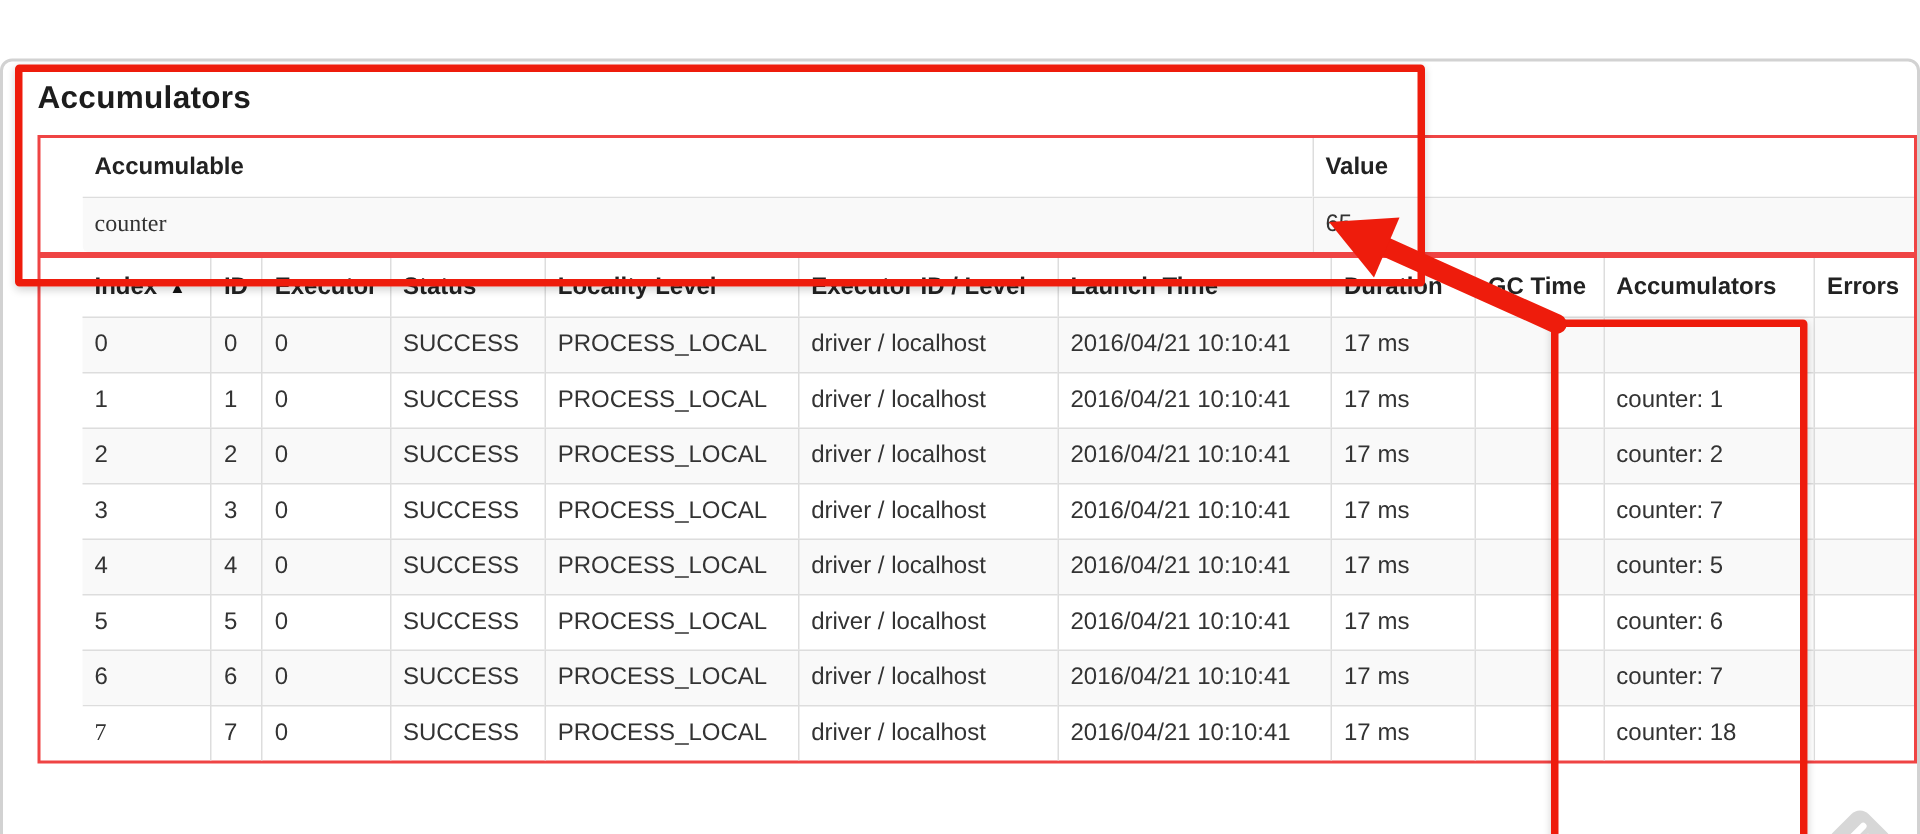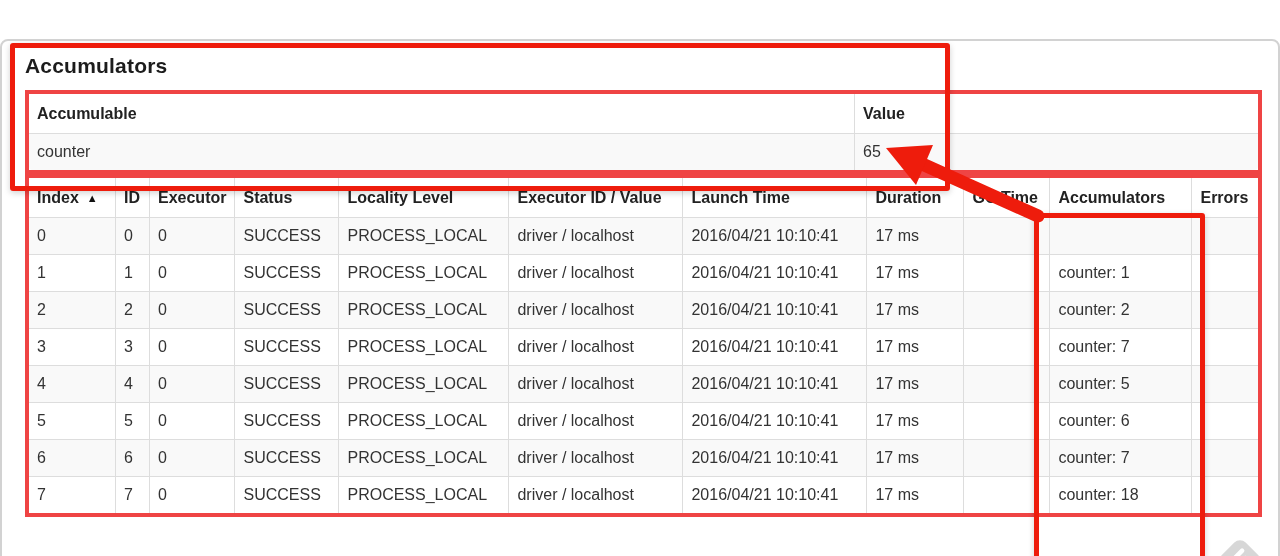--- a/index.html
+++ b/index.html
@@ -8,32 +8,32 @@
     background:#fff; border:2px solid #d2d2d2; border-radius:8px; overflow:hidden;
     font-family:"Liberation Sans","DejaVu Sans",sans-serif; color:#333;margin-top:39px;
   }
   .content { padding-left:23px; }
   .section-heading { font-size:21px; font-weight:bold; color:#1c1c1c; margin:0; letter-spacing:0.2px; }
   .h-acc   { padding-top:13px; margin-bottom:12px; }
   .h-tasks { margin-top:24px; margin-bottom:13px; }
 
   table.ui-table {
     border-collapse:separate; border-spacing:0; table-layout:fixed;
-    border:4px solid #ef4444; border-radius:0;
-    font-size:16px; color:#333;
+    border:2px solid #ef4444; border-radius:0;
+    font-size:16px; color:#333;padding-left:28px;
   }
   .ui-table th, .ui-table td {
     padding:8px; line-height:20px; text-align:left; vertical-align:top;
     white-space:nowrap; overflow:hidden;
   }
   .ui-table th { font-weight:bold; padding-top:10px; padding-bottom:9px; color:#222; }
   .ui-table th + th, .ui-table td + td { border-left:1px solid #ddd; }
   .ui-table tbody td { border-top:1px solid #ddd; }
   .ui-table tbody tr:nth-child(odd) { background:#f9f9f9; }
-  .ui-table tbody tr:last-child td:first-child { border-bottom-left-radius:4px; }
+  .ui-table tbody tr:last-child td:first-child { border-bottom-left-radius:4px;font-family:Liberation Serif, serif; }
   .ui-table tbody tr:last-child td:last-child  { border-bottom-right-radius:4px; }
 
   .sort-icon { font-size:11px; margin-left:8px; color:#111; vertical-align:1px; }
 
   
   .anno-box {
     position:absolute; border:5px solid var(--anno,#ee1c0c); border-radius:3px;
     pointer-events:none; z-index:10;
   }
   #anno-box-top    { left:8px;    top:2px;   width:930px; height:138px; box-shadow:0 2px 6px rgba(0,0,0,0.18); }
@@ -84,21 +84,21 @@
           <col style="width:142px">
           <col style="width:67px">
       </colgroup>
       <thead>
         <tr>
           <th><span>Index</span><span class="sort-icon">▲</span></th>
           <th>ID</th>
           <th>Executor</th>
           <th>Status</th>
           <th>Locality Level</th>
-          <th>Executor ID / Value</th>
+          <th>Executor ID / Level</th>
           <th>Launch Time</th>
           <th>Duration</th>
           <th>GC Time</th>
           <th>Accumulators</th>
           <th>Errors</th>
         </tr>
       </thead>
       <tbody>
         <tr>
           <td>0</td>

